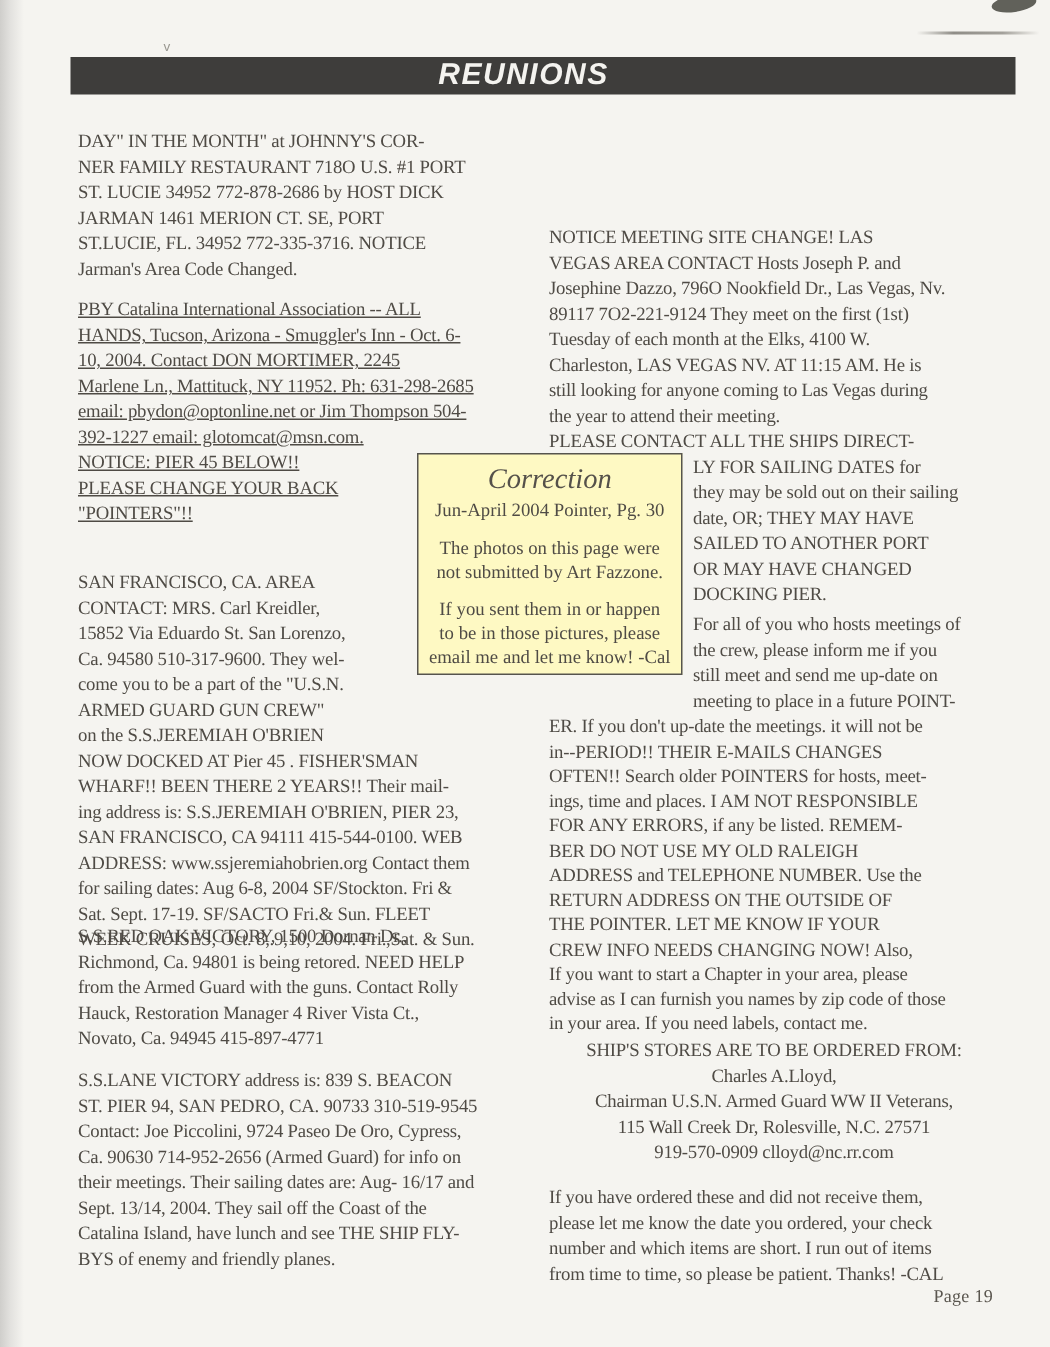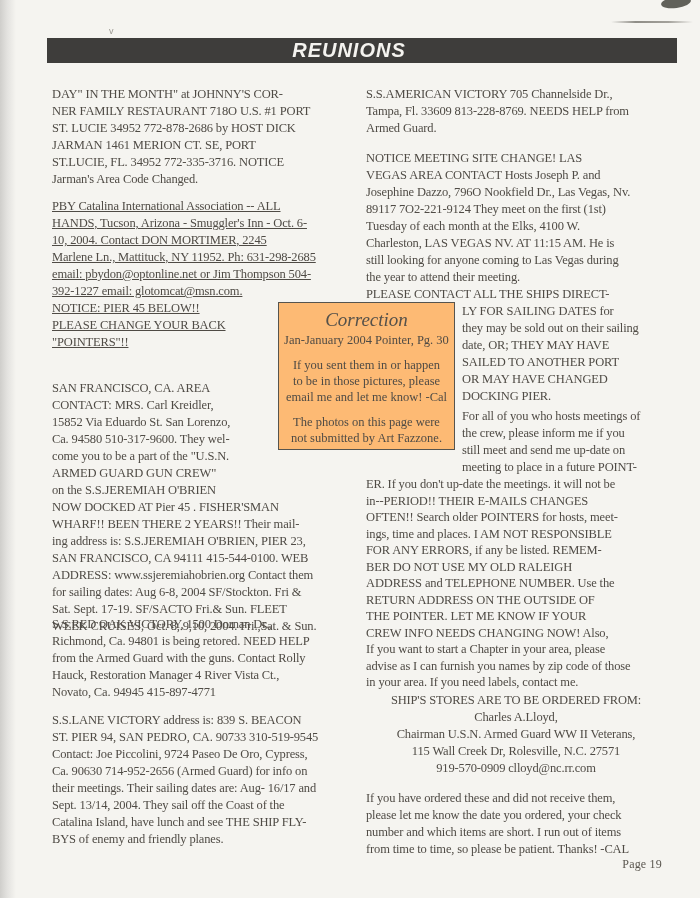--- a/index.html
+++ b/index.html
@@ -51,21 +51,21 @@
     letter-spacing:-0.15px;
     color:#4f4b45;
   }
   .para.tight{line-height:16.5px;}
   .col-left{left:52px;width:302px;}
   .col-right{left:366px;width:300px;}
   .centered{text-align:center;}
   .correction-box{
     position:absolute;left:278px;top:302px;width:177px;height:148px;
     border:1.5px solid #56544e;
-    background:#fdba74;
+    background:#fef9c3;
     text-align:center;
     box-sizing:border-box;
     padding-top:6px;
   }
   .cb-title{
     font-style:italic;
     font-size:19px;line-height:22px;
     color:#55514a;
   }
   .cb-sub{
@@ -141,23 +141,20 @@
 
   <div class="para col-left" style="top:712px;">S.S.LANE VICTORY  address is: 839 S. BEACON
 ST. PIER 94, SAN PEDRO, CA. 90733 310-519-9545
 Contact: Joe Piccolini, 9724 Paseo De Oro, Cypress,
 Ca. 90630 714-952-2656 (Armed Guard) for info on
 their meetings. Their sailing dates are: Aug- 16/17 and
 Sept. 13/14, 2004. They sail off the Coast of the
 Catalina Island, have lunch and see THE SHIP FLY-
 BYS of enemy and friendly planes.</div>
 
-  <div class="para col-right" style="top:86px;">S.S.AMERICAN VICTORY 705 Channelside Dr.,
-Tampa, Fl. 33609 813-228-8769. NEEDS HELP from
-Armed Guard.</div>
 
   <div class="para col-right" style="top:150px;">NOTICE MEETING SITE CHANGE! LAS
 VEGAS AREA CONTACT Hosts Joseph P. and
 Josephine Dazzo, 796O Nookfield Dr., Las Vegas, Nv.
 89117 7O2-221-9124  They meet on the first (1st)
 Tuesday of each month at the Elks, 4100 W.
 Charleston, LAS VEGAS NV. AT 11:15 AM. He is
 still looking for anyone coming to Las Vegas during
 the year to attend their meeting.
 PLEASE CONTACT ALL THE SHIPS DIRECT-</div>
@@ -195,23 +192,23 @@
 115 Wall Creek Dr, Rolesville, N.C. 27571
 919-570-0909   clloyd@nc.rr.com</div>
 
   <div class="para col-right" style="top:790px;">If you have ordered these and did not receive them,
 please let me know the date you ordered, your check
 number and which items are short. I run out of items
 from time to time, so please be patient. Thanks! -CAL</div>
 
   <div class="correction-box">
     <div class="cb-title">Correction</div>
-    <div class="cb-sub">Jan-January 2004 Pointer, Pg. 30</div>
+    <div class="cb-sub">Jun-April 2004 Pointer, Pg. 30</div>
+    <div class="cb-para">The photos on this page were
+not submitted by Art Fazzone.</div>
     <div class="cb-para">If you sent them in or happen
 to be in those pictures, please
 email me and let me know! -Cal</div>
-    <div class="cb-para">The photos on this page were
-not submitted by Art Fazzone.</div>
   </div>
 
   <div class="page-number">Page 19</div>
 
 </div>
 
 </body></html>

